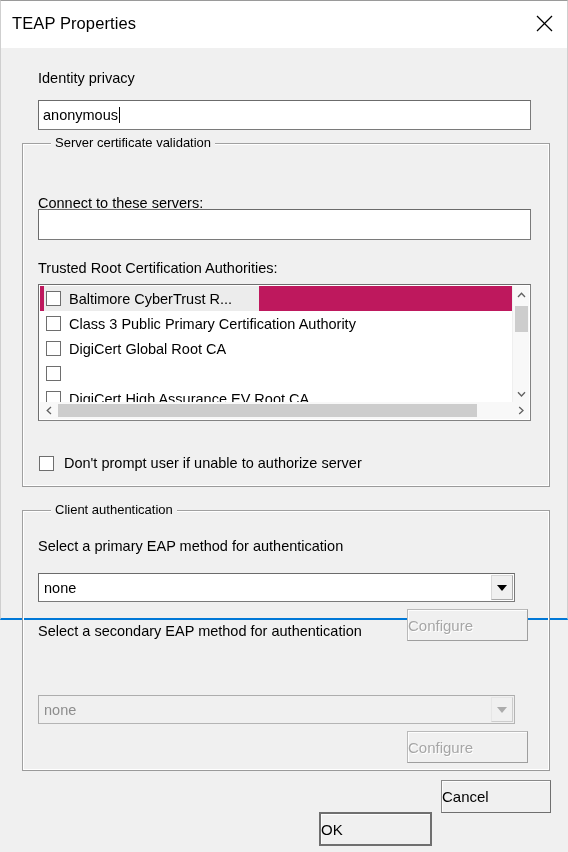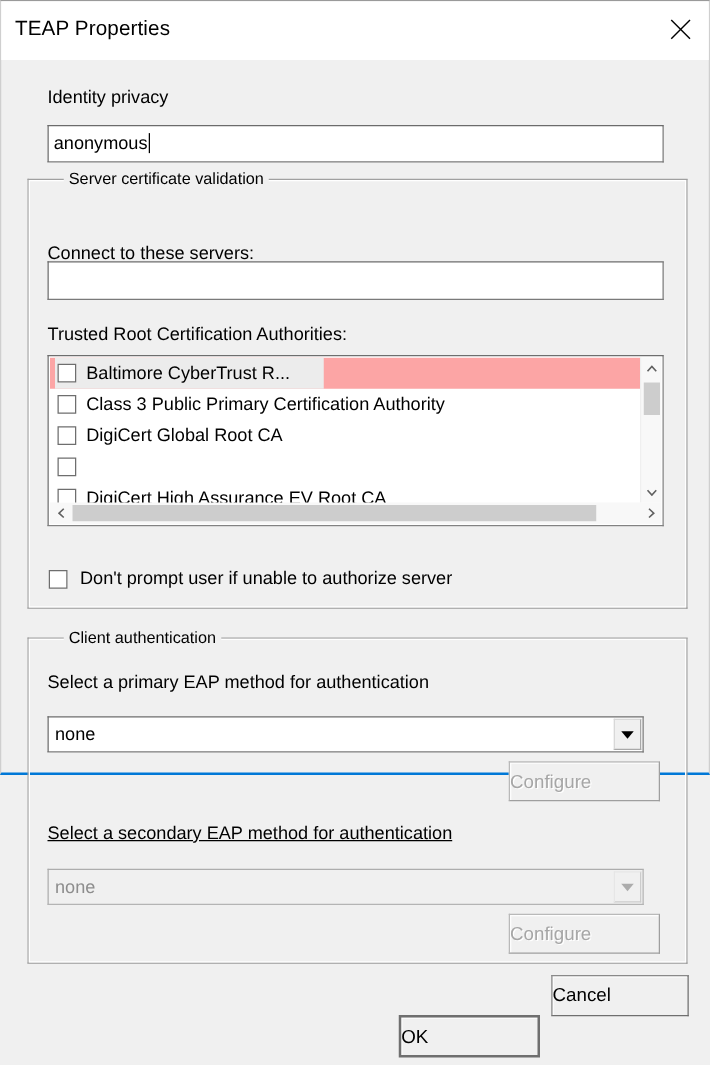--- a/index.html
+++ b/index.html
@@ -145,21 +145,21 @@
     height: 25px;
     display: flex;
     align-items: center;
     padding-left: 6px;
     box-sizing: border-box;
     font-size: 14.5px;
     color: #000;
     white-space: nowrap;
   }
   .list-item.selected {
-    background: #fca5a5;
+    background: #be185d;
   }
   .list-item .sel-bg {
     position: absolute;
     left: 4px;
     top: 0;
     height: 25px;
     background: #ececec;
     z-index: 0;
   }
   .cb {
@@ -428,21 +428,21 @@
     <span class="cval">none</span>
     <span class="arrowbtn">
       <span class="tri"></span>
     </span>
   </div>
 
   <div class="button disabled" style="left:406px; top:608px; width:121px; height:32px;">
     <span>Configure</span>
   </div>
 
-  <div class="label" style="left:37px; top:658px;text-decoration:underline;">Select a secondary EAP method for authentication</div>
+  <div class="label" style="left:37px; top:622px;">Select a secondary EAP method for authentication</div>
 
   <div class="combo disabled" style="left:37px; top:694px; width:477px; height:29px;">
     <span class="cval">none</span>
     <span class="arrowbtn">
       <span class="tri dim"></span>
     </span>
   </div>
 
   <div class="button disabled" style="left:406px; top:730px; width:121px; height:32px;">
     <span>Configure</span>

